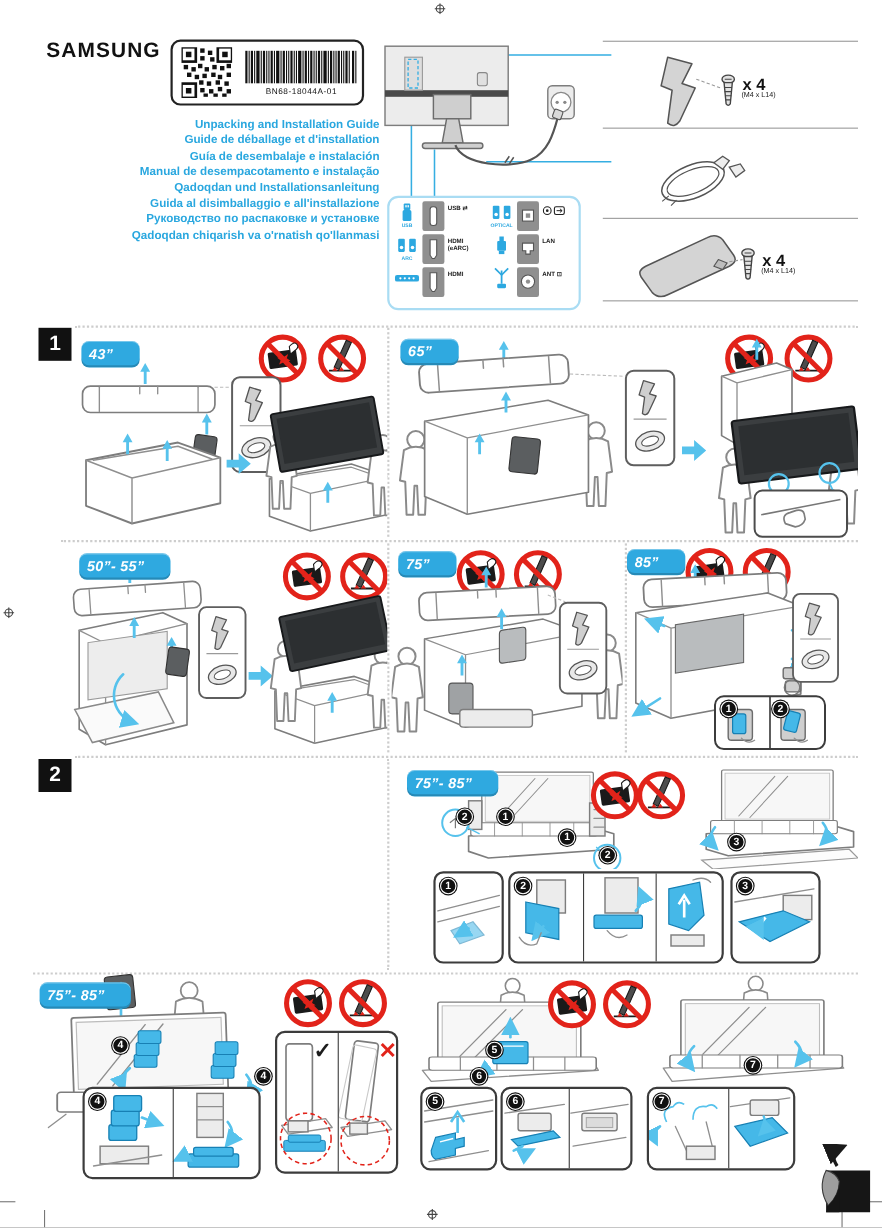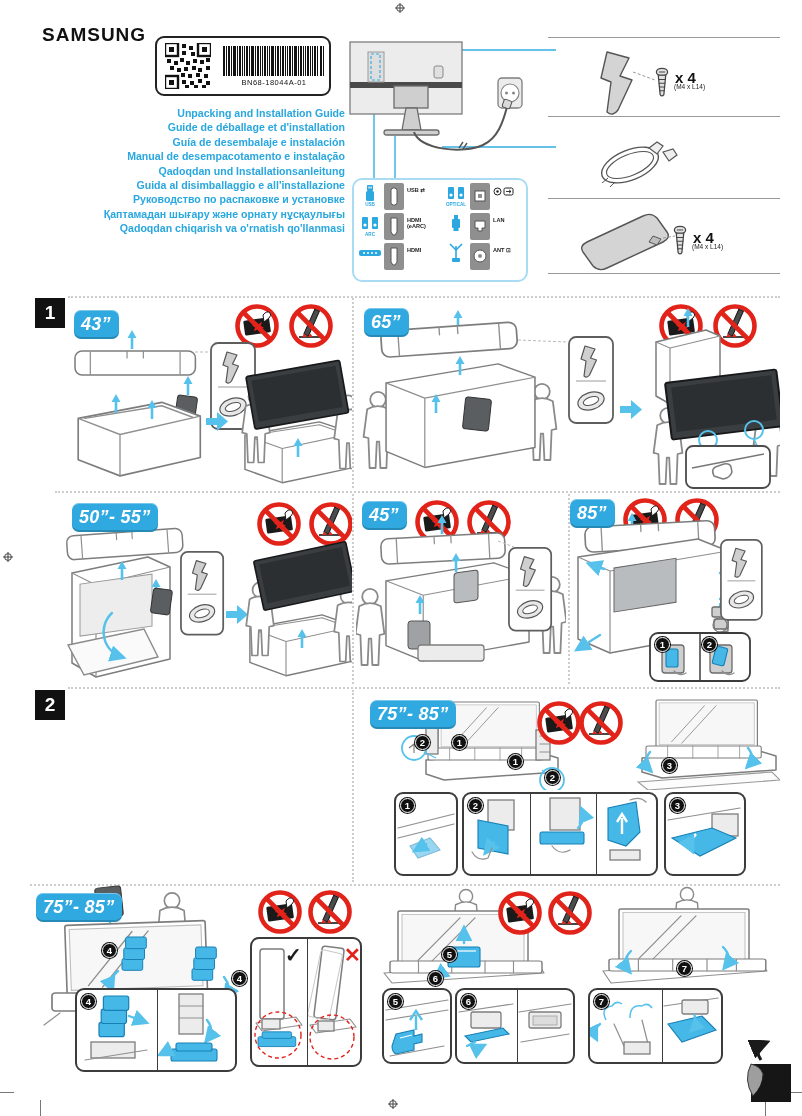--- a/index.html
+++ b/index.html
@@ -11,25 +11,25 @@
 
 .ln{fill:#fff;stroke:#7d7d7d;stroke-width:1.5;stroke-linejoin:round}
 .lt{fill:none;stroke:#8f8f8f;stroke-width:1.2;stroke-linejoin:round;stroke-linecap:round}
 .gf{fill:#ececec;stroke:#7d7d7d;stroke-width:1.3}
 .gd{fill:#cfcfcf;stroke:#6c6c6c;stroke-width:1.3}
 .dk{fill:#3b3e40;stroke:#17191b;stroke-width:1.8}
 .bl{fill:#45B8E8;stroke:#1780B4;stroke-width:1.1}
 .ba{stroke:#56C2EC;stroke-width:2.4;fill:none;stroke-linecap:round}
 .cl{stroke:#35AEE2;stroke-width:1.4;fill:none}
 
-.logo{position:absolute;left:42px;top:24px;font-size:19px;font-weight:bold;letter-spacing:1px;color:#111}
+.logo{position:absolute;left:42px;top:36px;font-size:19px;font-weight:bold;letter-spacing:1px;color:#111}
 .label-box{position:absolute;left:155px;top:36px;width:176px;height:60px;border:2px solid #222;border-radius:9px;background:#fff}
 .partnum{position:absolute;left:64px;top:40px;width:106px;text-align:center;font-size:7.5px;color:#111;letter-spacing:.5px}
 .titles{position:absolute;left:40px;top:106px;width:305px;text-align:right;color:#29A7DF;font-weight:bold;font-size:10.6px;line-height:14.4px}
-.size-badge{position:absolute;background:#2FA9E0;color:#fff;font-weight:bold;font-style:italic;font-size:18px;line-height:1;padding:5px 8px 6px 7px;border-radius:7px;letter-spacing:.3px;white-space:nowrap;box-shadow:inset 0 -2px 0 rgba(0,0,0,.18),inset 0 1px 0 rgba(255,255,255,.35);z-index:5}
+.size-badge{position:absolute;background:#2FA9E0;color:#fff;font-weight:bold;font-style:italic;font-size:13px;line-height:1;padding:5px 24px 6px 7px;border-radius:7px;letter-spacing:.3px;white-space:nowrap;box-shadow:inset 0 -2px 0 rgba(0,0,0,.18),inset 0 1px 0 rgba(255,255,255,.35);z-index:5}
 .sec-badge{position:absolute;width:30px;height:30px;background:#111;color:#fff;font-weight:bold;font-size:19px;display:flex;align-items:center;justify-content:center;z-index:6}
 .step{position:absolute;width:15px;height:15px;border-radius:50%;background:#111;color:#fff;font-size:9.5px;font-weight:bold;display:flex;align-items:center;justify-content:center;border:1.5px solid #fff;box-shadow:0 0 0 1px #111;z-index:6}
 .dot-h{position:absolute;border-top:2px dotted #cdcdcd;height:0}
 .dot-v{position:absolute;border-left:2px dotted #cdcdcd;width:0}
 .sep{position:absolute;height:0;border-top:1.5px solid #9a9a9a}
 .qty{position:absolute;font-weight:bold;font-size:15px;color:#111;line-height:1}
 .spec{position:absolute;font-size:6.5px;color:#222;line-height:1}
 .panel{position:absolute;border:2px solid #3c3c3c;border-radius:9px;background:#fff}
 .pdiv{position:absolute;top:0;bottom:0;border-left:1.5px solid #3c3c3c}
 .check{position:absolute;font-size:20px;font-weight:bold;color:#1c1c1c;z-index:6}
@@ -253,21 +253,20 @@
 </div>
 
 <div class="titles">
   <div>Unpacking and Installation Guide</div>
   <div>Guide de déballage et d'installation</div>
   <div>Guía de desembalaje e instalación</div>
   <div>Manual de desempacotamento e instalação</div>
   <div>Qadoqdan und Installationsanleitung</div>
   <div>Guida al disimballaggio e all'installazione</div>
   <div>Руководство по распаковке и установке</div>
-  <div>Қаптамадан шығару және орнату нұсқаулығы</div>
   <div>Qadoqdan chiqarish va o'rnatish qo'llanmasi</div>
 </div>
 
 <svg class="abs" style="left:346px;top:30px" width="210" height="150" viewBox="0 0 210 150">
   <polyline points="57,32 57,20 210,20" class="cl"></polyline>
   <line x1="28" y1="54" x2="28" y2="150" class="cl"></line>
   <line x1="49" y1="106" x2="49" y2="150" class="cl"></line>
   <polyline points="96,117 210,117" class="cl"></polyline>
   <rect x="4" y="12" width="112" height="72" class="gf"></rect>
   <rect x="4" y="52" width="112" height="6" fill="#4a4a4a" stroke="none"></rect>
@@ -537,21 +536,21 @@
     <g transform="rotate(-12 244 82)">
           <g transform="translate(198,56) scale(0.94,0.9)">
             <use href="#tvDark"></use>
           </g>
         </g>
     <use href="#arrowUp" transform="translate(242,134)"></use>
   </svg>
 </div>
 
 <div class="abs" style="left:356px;top:495px;width:210px;height:190px">
-  <div class="size-badge" style="left:6px;top:6px">45”</div>
+  <div class="size-badge" style="left:6px;top:6px">75”</div>
   <svg width="210" height="190" viewBox="0 0 210 190">
     <use href="#prohibitA" transform="translate(58,4)"></use>
     <use href="#prohibitB" transform="translate(110,4)"></use>
     <use href="#arrowUp" transform="translate(86,20)"></use>
     <g transform="translate(24,40) rotate(-3 60 13) scale(1.05,1.05)">
           <use href="#foamTop"></use>
         </g>
     <line x1="142" y1="46" x2="158" y2="52" stroke="#bbb" stroke-width="1" stroke-dasharray="3 2"></line>
     <use href="#person" transform="translate(14,134) scale(1.2)"></use>
     <use href="#person" transform="translate(196,122) scale(1.2)"></use>

